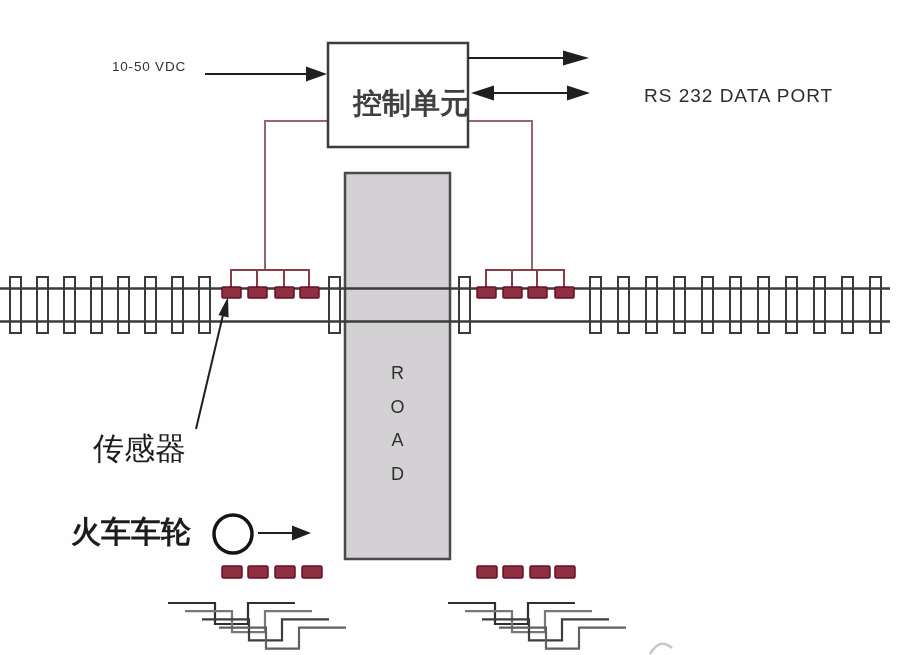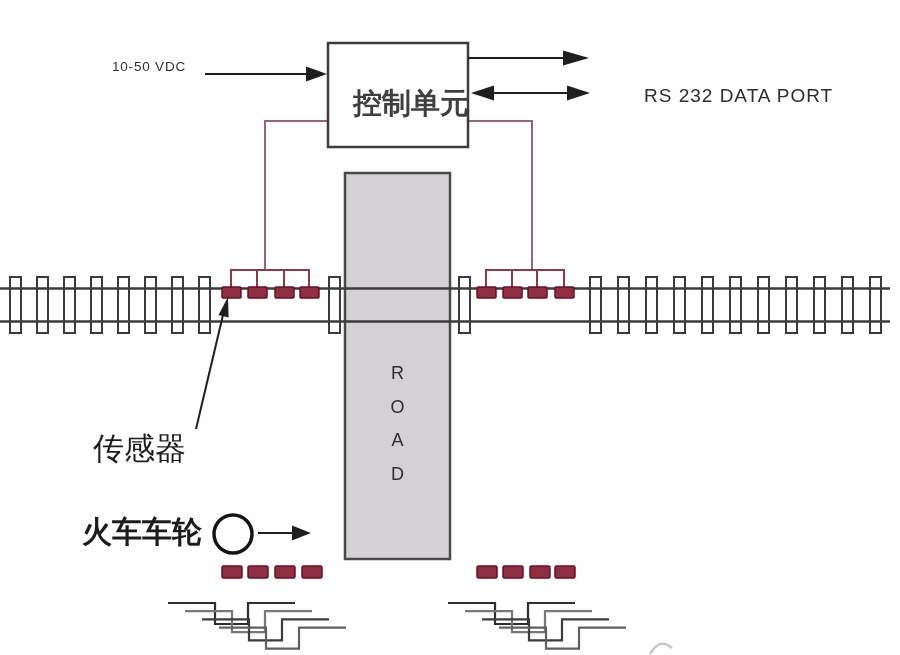--- a/index.html
+++ b/index.html
@@ -9,21 +9,21 @@
   .lbl{position:absolute;color:#2b2b2b;white-space:pre-line;}
   .lbl-power{left:112px;top:59px;font-size:13.5px;letter-spacing:.8px;font-weight:500;color:#333;}
   .lbl-relay{left:599px;top:36px;font-size:13.5px;line-height:19px;letter-spacing:1px;font-weight:500;color:#2e2e2e;}
   .lbl-rs232{left:600px;top:85px;font-size:19px;letter-spacing:1px;font-weight:500;color:#2e2e2e;margin-left:44px;}
   .lbl-control{left:328px;top:84px;width:166px;text-align:center;font-size:29px;font-weight:600;color:#3f3f3f;
                font-family:"DejaVu Sans", sans-serif;}
   .lbl-road{left:345px;top:357px;width:105px;text-align:center;font-size:18px;line-height:33.5px;
             font-weight:500;color:#2f2f2f;}
   .lbl-sensor{left:93px;top:428px;font-size:31px;font-weight:400;color:#1c1c1c;
               font-family:"DejaVu Sans", sans-serif;}
-  .lbl-wheel{left:82px;top:512px;font-size:30px;font-weight:700;color:#1c1c1c;
+  .lbl-wheel{left:71px;top:512px;font-size:30px;font-weight:700;color:#1c1c1c;
              font-family:"DejaVu Sans", sans-serif;}
 </style>
 </head>
 <body>
 
 <div class="canvas">
   <svg id="diagram-svg" width="900" height="655" viewBox="0 0 900 655">
       <g>
         <rect x="345" y="173" width="105" height="386" fill="#d3d1d3" stroke="#4a4a4a" stroke-width="2.5"></rect>
       </g>

